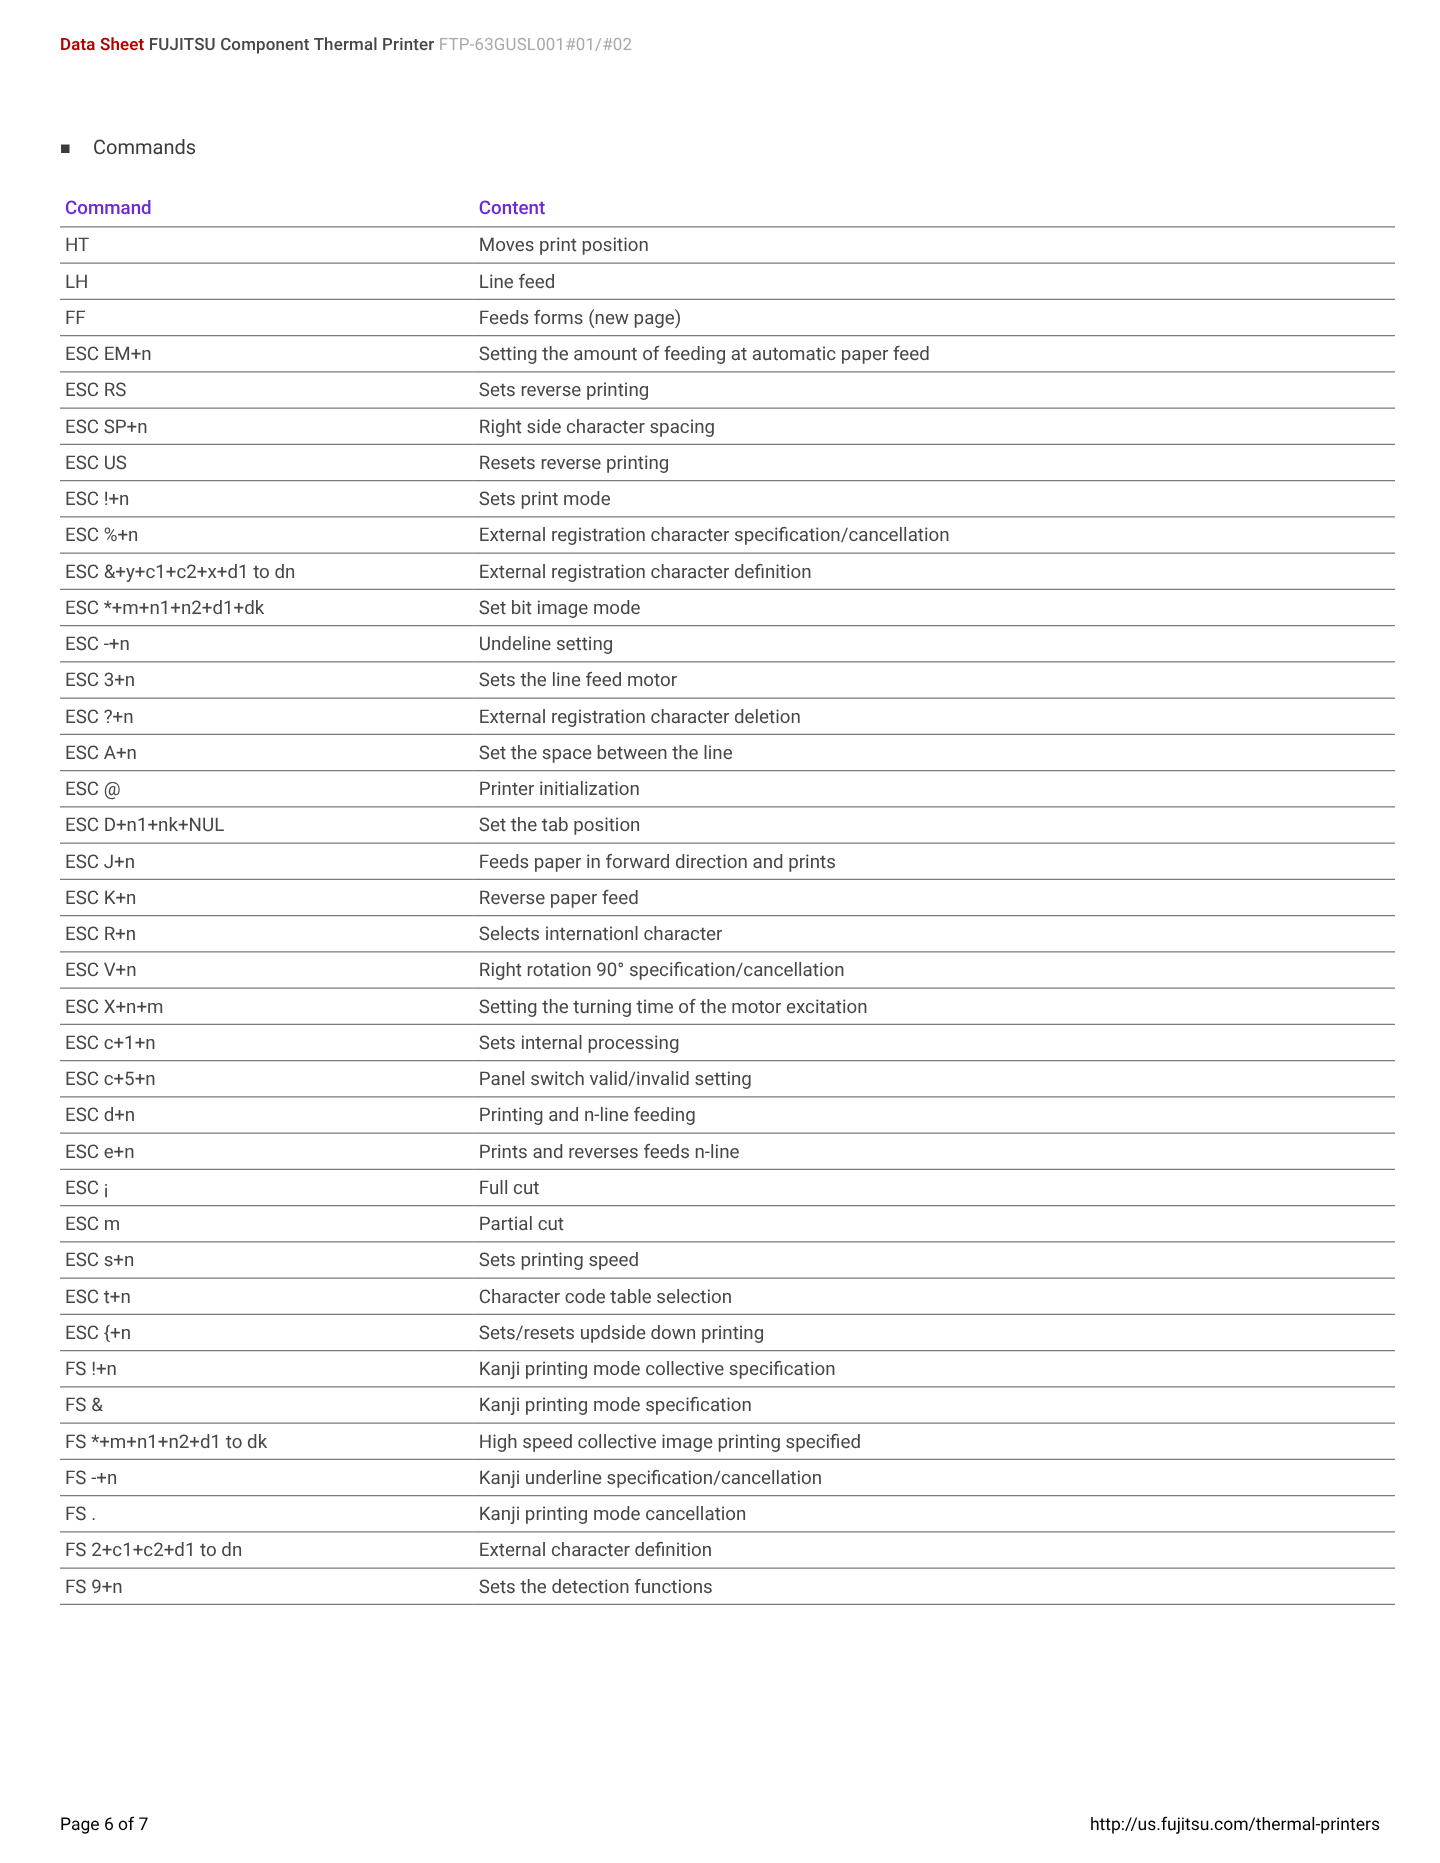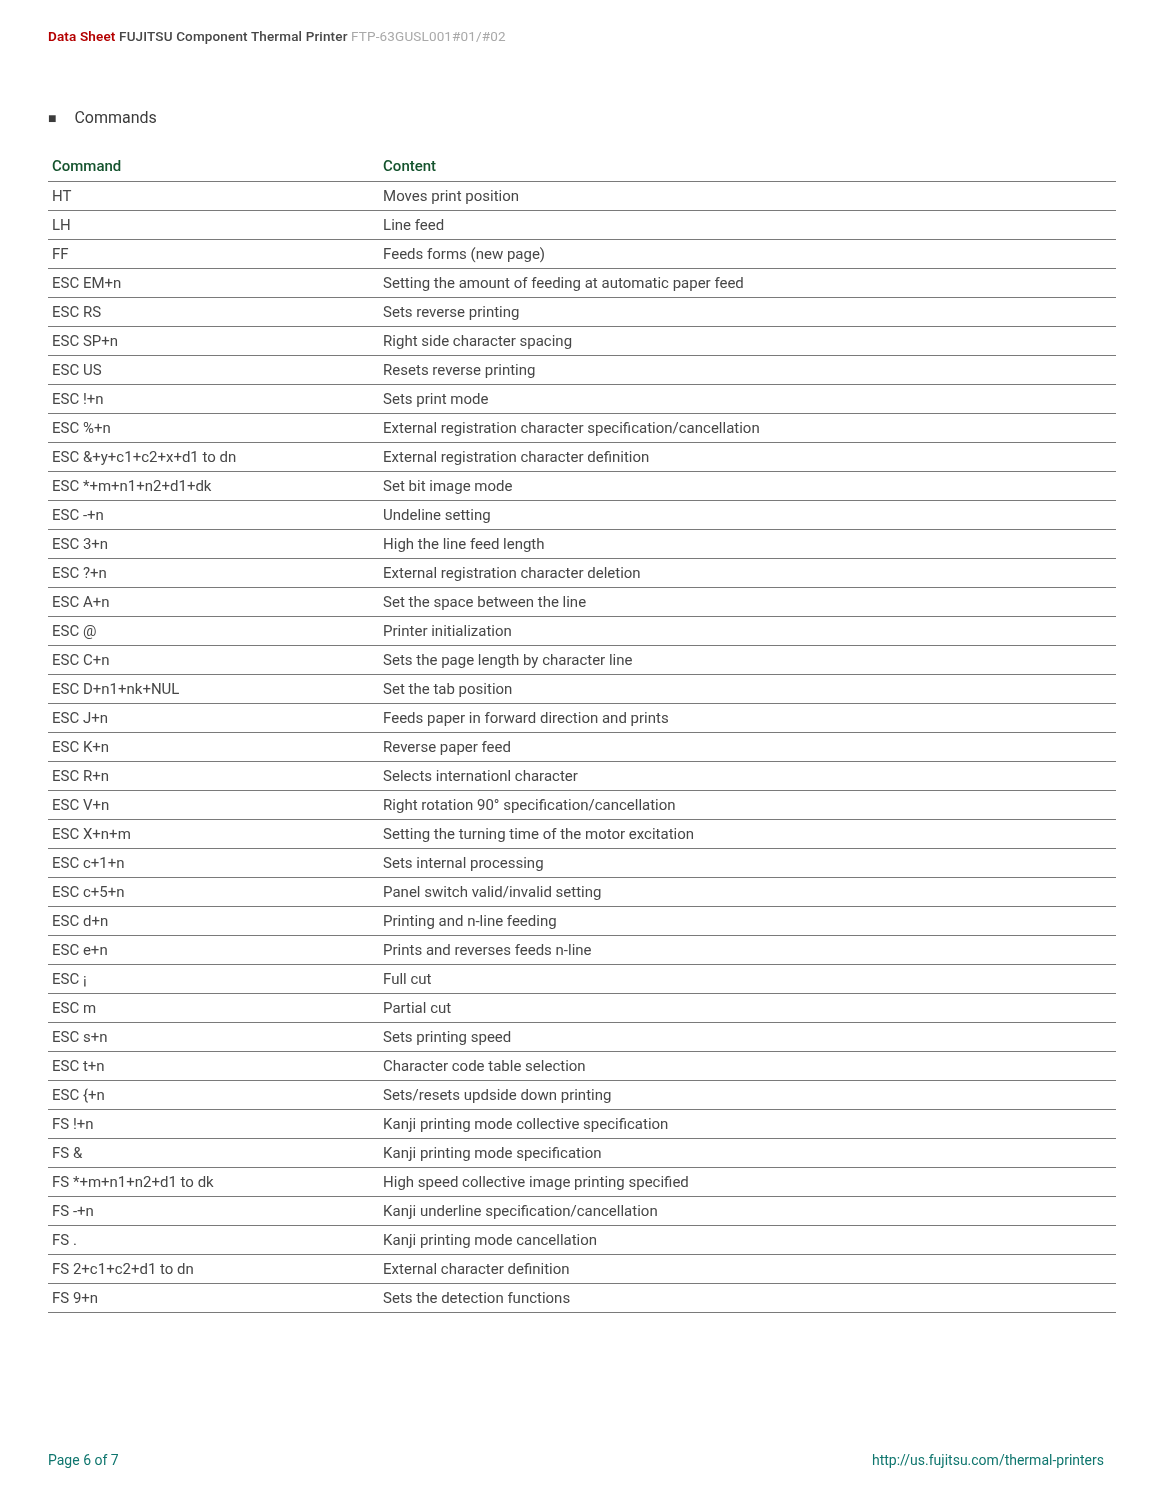--- a/index.html
+++ b/index.html
@@ -37,21 +37,21 @@
     margin-right: 14px;
     color: #3b3b3b;
   }
   table.commands {
     width: 100%;
     border-collapse: collapse;
   }
   table.commands th {
     text-align: left;
     font-weight: 500;
-    color: #14532d;
+    color: #6d28d9;
     padding: 6px 0 6px 4px;
     border-bottom: 1.4px solid #7a7a7a;
     font-size: 15px;
     margin-top: 34px;
   }
   table.commands td {
     padding: 5px 0 5px 4px;
     border-bottom: 1px solid #7a7a7a;
     color: #474747;
     font-size: 15px;
@@ -59,21 +59,21 @@
   }
   table.commands td:first-child { width: 31%; }
   .footer {
     position: absolute;
     bottom: 22px;
     left: 48px;
     right: 48px;
     display: flex;
     justify-content: space-between;
     font-size: 14px;
-    color: #0f766e;
+    color: #000000;
   }
 </style>
 </head>
 <body>
 
 <div class="page">
   <div class="header-line">
     <span class="red">Data Sheet</span>
     <span>FUJITSU Component Thermal Printer</span>
     <span class="grey">FTP-63GUSL001#01/#02</span>
@@ -134,37 +134,33 @@
         <tr>
           <td>ESC *+m+n1+n2+d1+dk</td>
           <td>Set bit image mode</td>
         </tr>
         <tr>
           <td>ESC -+n</td>
           <td>Undeline setting</td>
         </tr>
         <tr>
           <td>ESC 3+n</td>
-          <td>High the line feed length</td>
+          <td>Sets the line feed motor</td>
         </tr>
         <tr>
           <td>ESC ?+n</td>
           <td>External registration character deletion</td>
         </tr>
         <tr>
           <td>ESC A+n</td>
           <td>Set the space between the line</td>
         </tr>
         <tr>
           <td>ESC @</td>
           <td>Printer initialization</td>
-        </tr>
-        <tr>
-          <td>ESC C+n</td>
-          <td>Sets the page length by character line</td>
         </tr>
         <tr>
           <td>ESC D+n1+nk+NUL</td>
           <td>Set the tab position</td>
         </tr>
         <tr>
           <td>ESC J+n</td>
           <td>Feeds paper in forward direction and prints</td>
         </tr>
         <tr>

